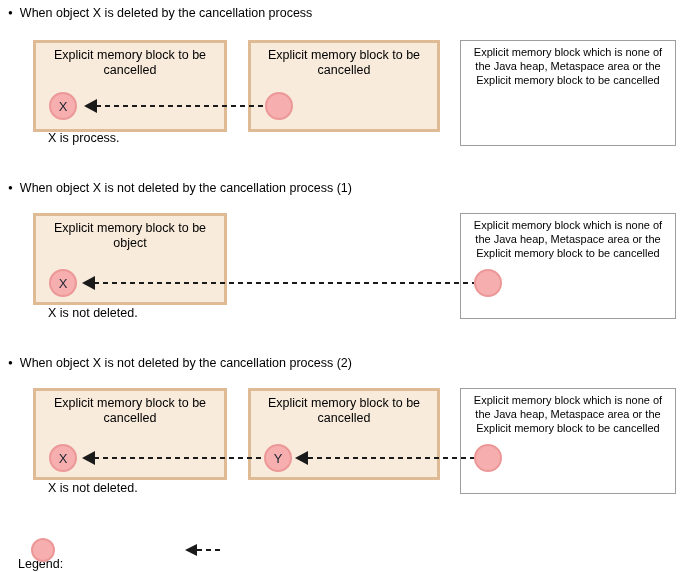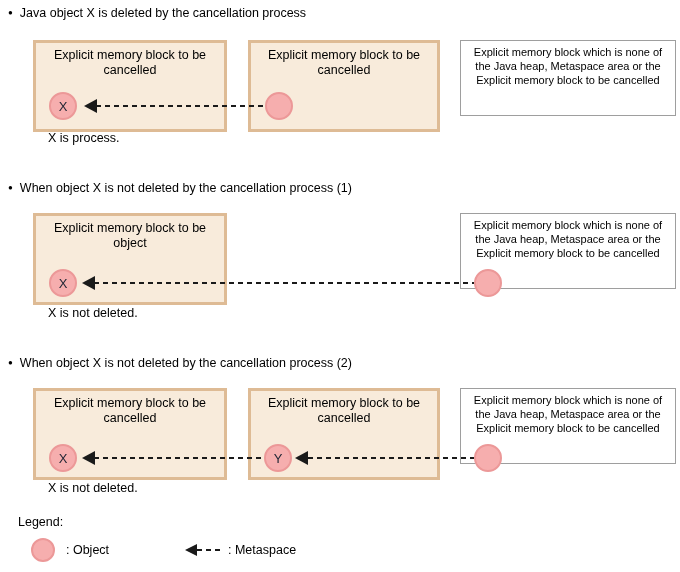--- a/index.html
+++ b/index.html
@@ -19,21 +19,21 @@
   }
   .heading{position:absolute;left:8px;display:flex;align-items:center;gap:7px;font-size:12.5px;white-space:nowrap;}
   .bullet{font-size:8px;line-height:1;}
   .tanbox{
     position:absolute;height:92px;box-sizing:border-box;
     background:var(--memory-block-fill);
     border:3px solid var(--memory-block-border);
   }
   .boxtitle{padding:5px 4px 0 4px;text-align:center;font-size:12.5px;line-height:15px;}
   .whitebox{
-    position:absolute;height:76px;box-sizing:border-box;
+    position:absolute;height:106px;box-sizing:border-box;
     background:#ffffff;border:1px solid var(--outside-box-border);
   }
   .wtext{padding:4px 5px 0 5px;text-align:center;font-size:11px;line-height:14px;}
   .obj{
     position:absolute;width:28px;height:28px;box-sizing:border-box;border-radius:50%;
     background:var(--object-fill);border:2px solid var(--object-border);
     display:flex;align-items:center;justify-content:center;
     font-size:13px;color:#1e2433;
   }
   .dl{
@@ -44,31 +44,31 @@
     position:absolute;width:0;height:0;
     border-top:7px solid transparent;border-bottom:7px solid transparent;
     border-right:13px solid var(--arrow-color);
   }
   .ah-sm{
     position:absolute;width:0;height:0;
     border-top:6px solid transparent;border-bottom:6px solid transparent;
     border-right:12px solid var(--arrow-color);
   }
   .caption{position:absolute;font-size:12.5px;white-space:nowrap;}
-  .legend-label{position:absolute;font-size:12.5px;white-space:nowrap;}
+  .legend-label{position:absolute;font-size:12.5px;white-space:nowrap;margin-top:42px;}
 </style>
 </head>
 <body>
 
 <div class="canvas">
 
   <div>
     <div class="heading" style="top:6px">
       <span class="bullet">●</span>
-      <span>Java object X is deleted by the cancellation process</span>
+      <span>When object X is deleted by the cancellation process</span>
     </div>
 
     <div class="tanbox" style="left:33px;top:40px;width:194px">
       <div class="boxtitle">Explicit memory block to be cancelled</div>
     </div>
     <div class="tanbox" style="left:248px;top:40px;width:192px">
       <div class="boxtitle">Explicit memory block to be cancelled</div>
     </div>
     <div class="whitebox" style="left:460px;top:40px;width:216px">
       <div class="wtext">Explicit memory block which is none of the Java heap, Metaspace area or the Explicit memory block to be cancelled</div>

